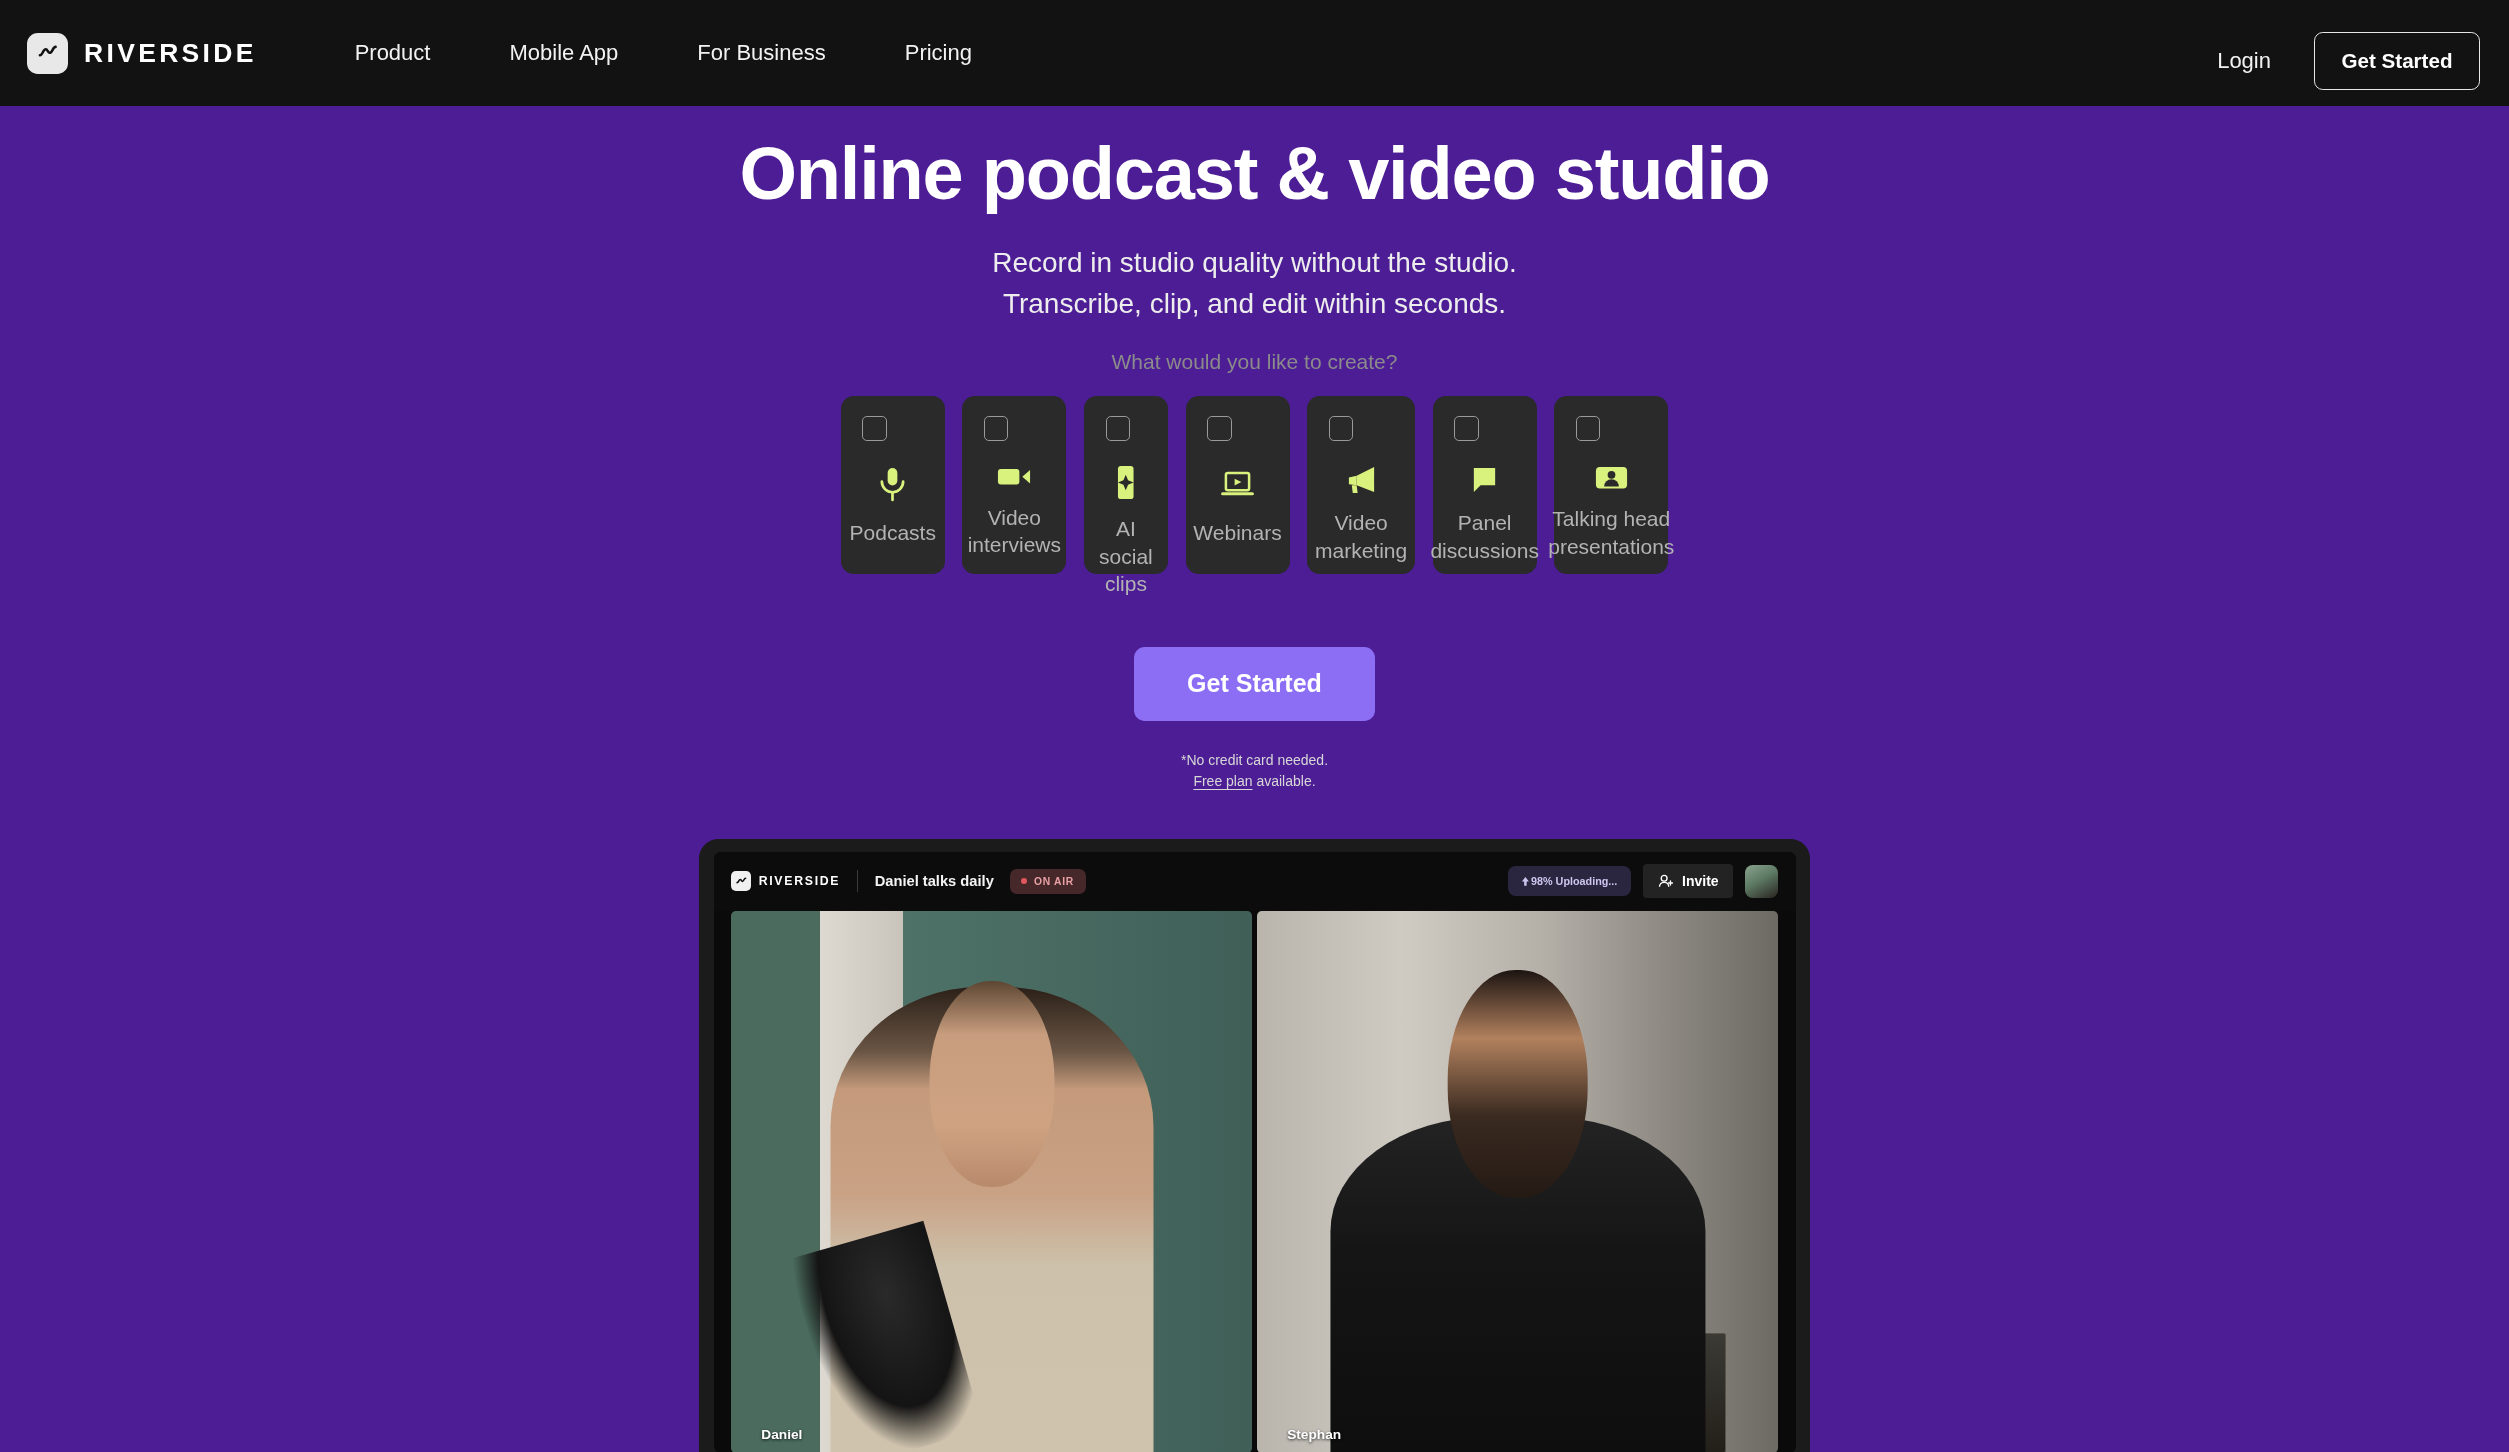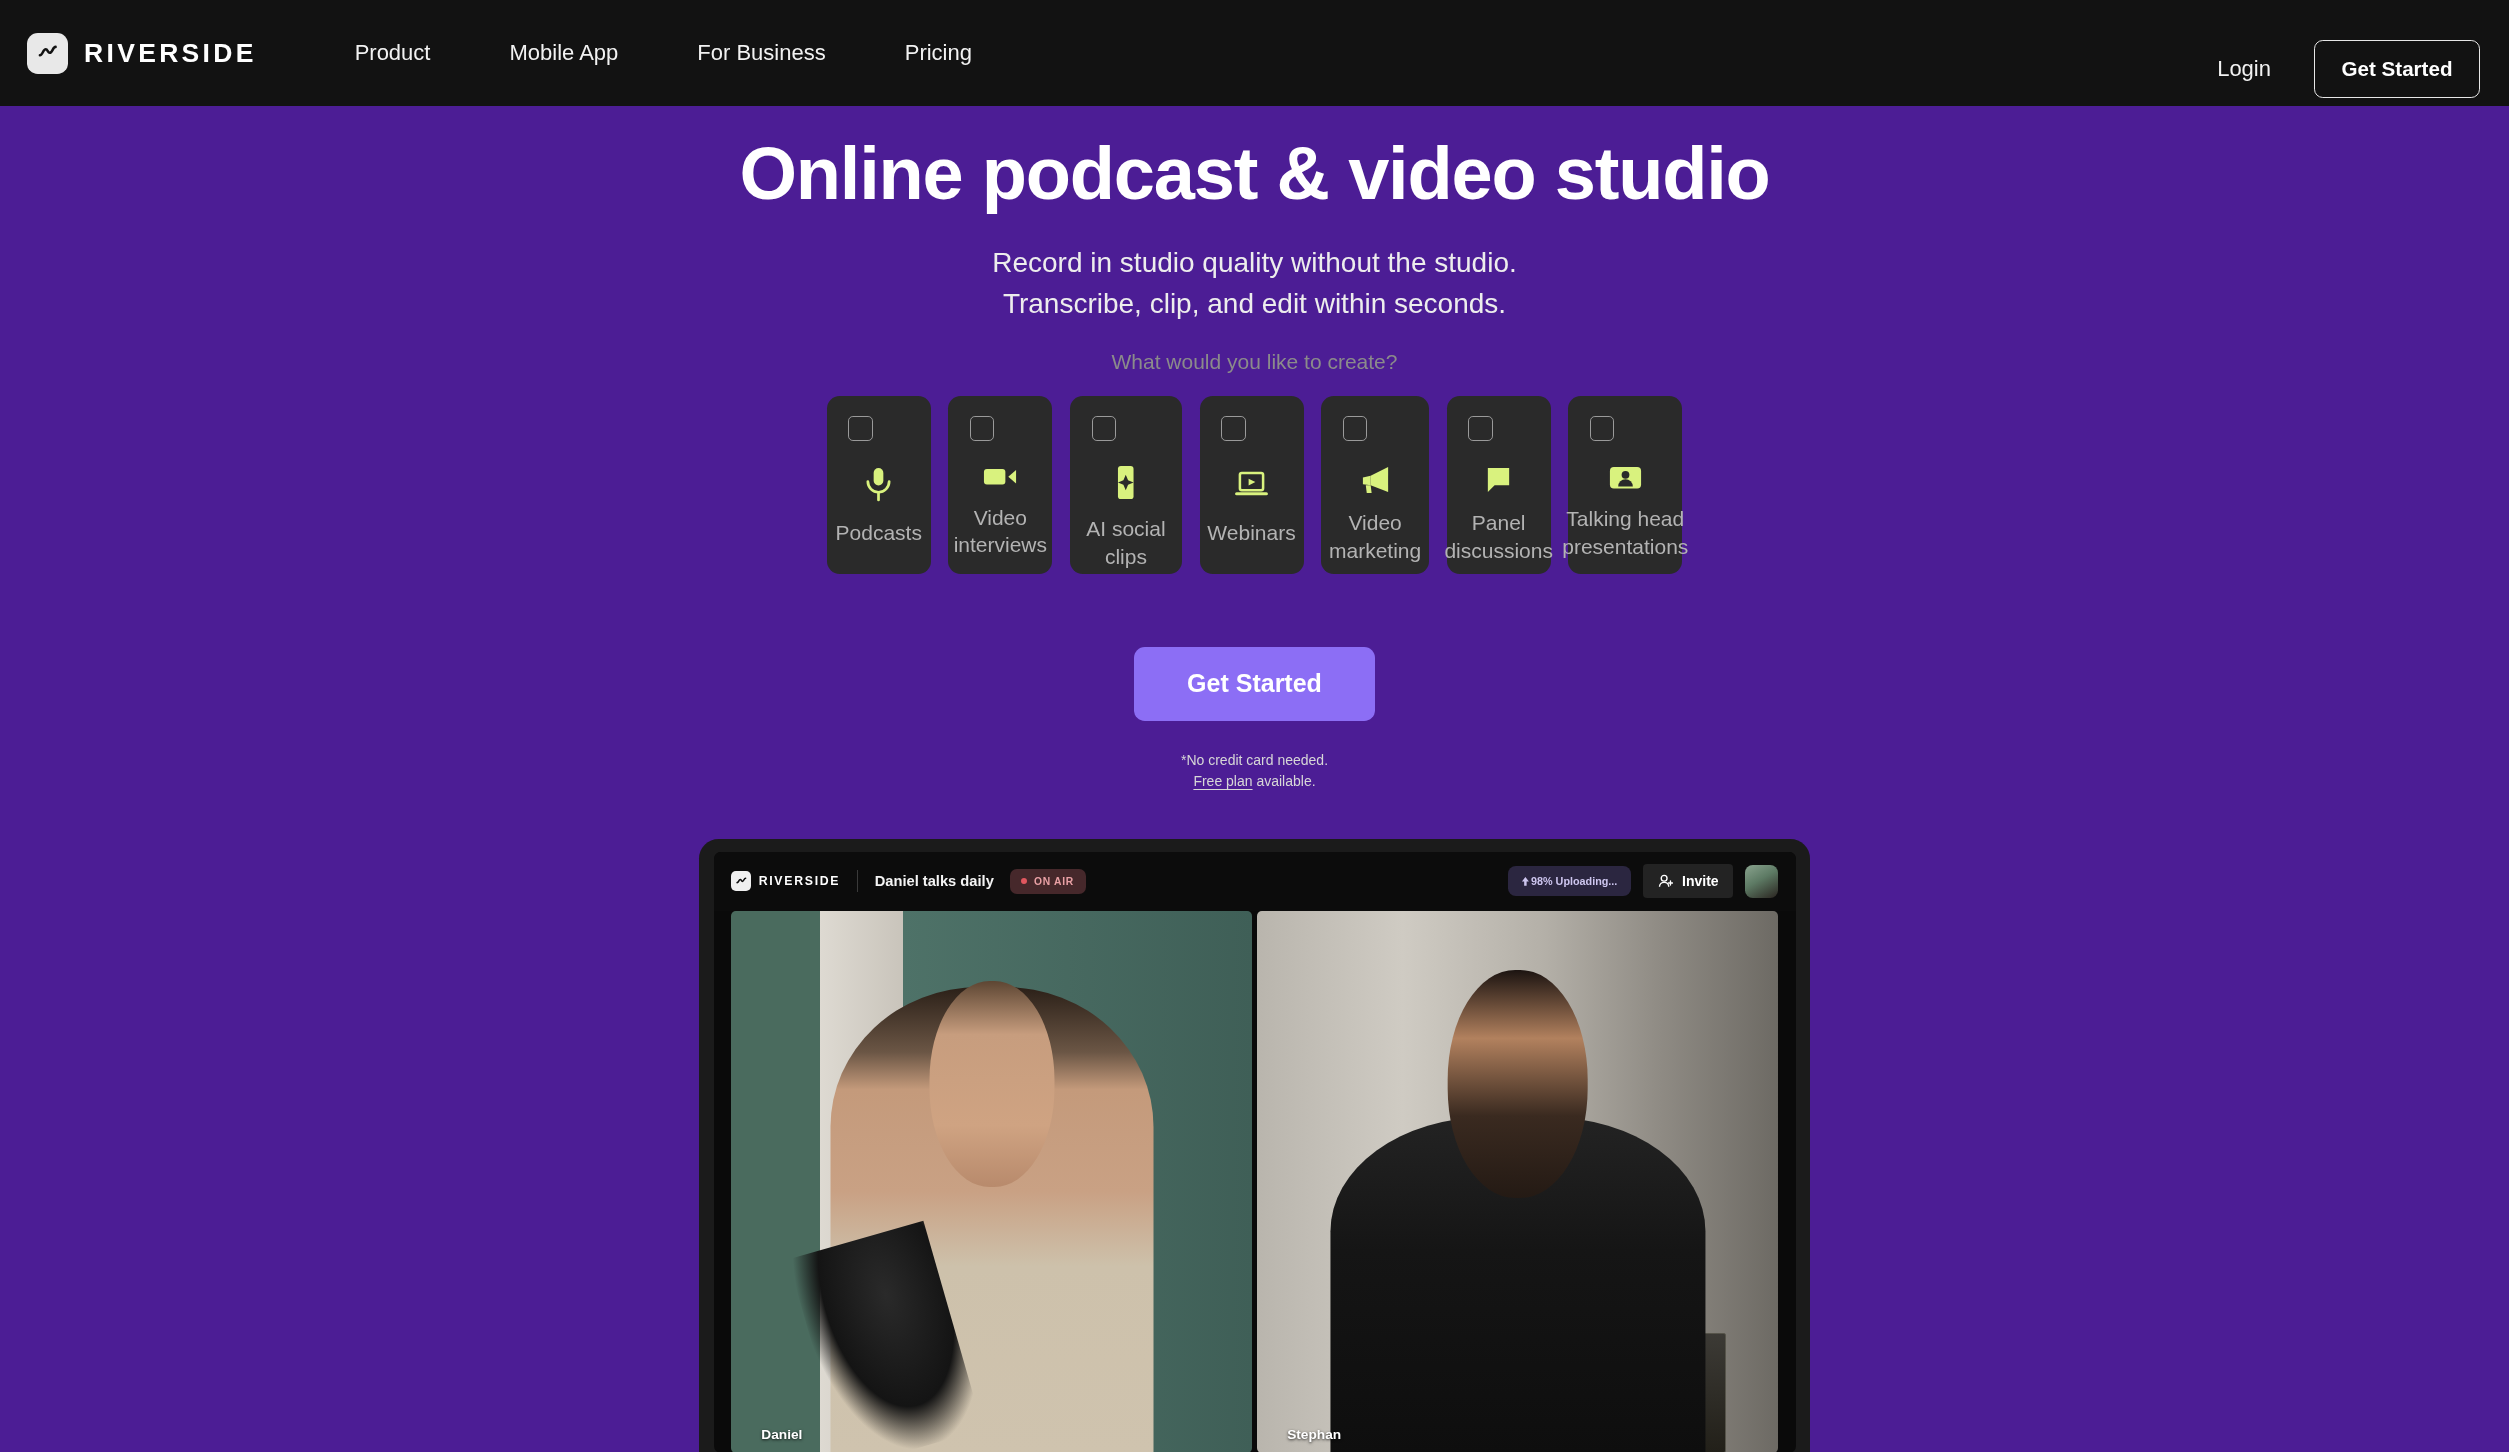--- a/index.html
+++ b/index.html
@@ -22,21 +22,21 @@
     display: flex; align-items: center; justify-content: center;
   }
   .logo-mark svg { display: block; }
   .logo-text {
     margin-left: 15.7px; color: #ffffff; font-size: 26.5px; font-weight: 700;
     letter-spacing: 3.3px;
   }
   .nav { display: flex; align-items: center; margin-left: 98px; gap: 79px; }
   .nav-link { color: #f2f2f2; font-size: 22px; font-weight: 400; cursor: pointer; white-space: nowrap; }
   .header-right {
-    position: absolute; right: 29px; top: 16px; height: 106px;
+    position: absolute; right: 29px; top: 8px; height: 106px;
     display: flex; align-items: center; gap: 43px;
   }
   .login-link { color: #f2f2f2; font-size: 22px; cursor: pointer; }
   .btn-outline {
     border: 1.6px solid #e7e7e7; border-radius: 8.8px;
     color: #ffffff; font-size: 20.6px; font-weight: 700;
     padding: 15.7px 26.5px; background: transparent; cursor: pointer; white-space: nowrap;
   }
 
   
@@ -232,21 +232,21 @@
         <div class="card-icon">
           <svg width="37" height="25.5" viewBox="0 0 38 26">
             <rect x="2" y="5" width="22" height="16" rx="3" fill="#d9f27e"></rect>
             <path d="M27 13 L35 6 L35 20 Z" fill="#d9f27e"></path>
           </svg>
         </div>
         <div class="card-label">Video
 interviews</div>
       </div>
 
-      <div class="card" style="width:112px">
+      <div class="card" style="width:84px">
         <div class="card-check"></div>
         <div class="card-icon">
           <svg width="25.5" height="37" viewBox="0 0 26 38">
             <rect x="5" y="2" width="16" height="34" rx="3" fill="#d9f27e"></rect>
             <path d="M13 11 L15.4 16.6 L21 19 L15.4 21.4 L13 27 L10.6 21.4 L5 19 L10.6 16.6 Z" fill="#2a2a2a"></path>
           </svg>
         </div>
         <div class="card-label">AI social clips</div>
       </div>
 

